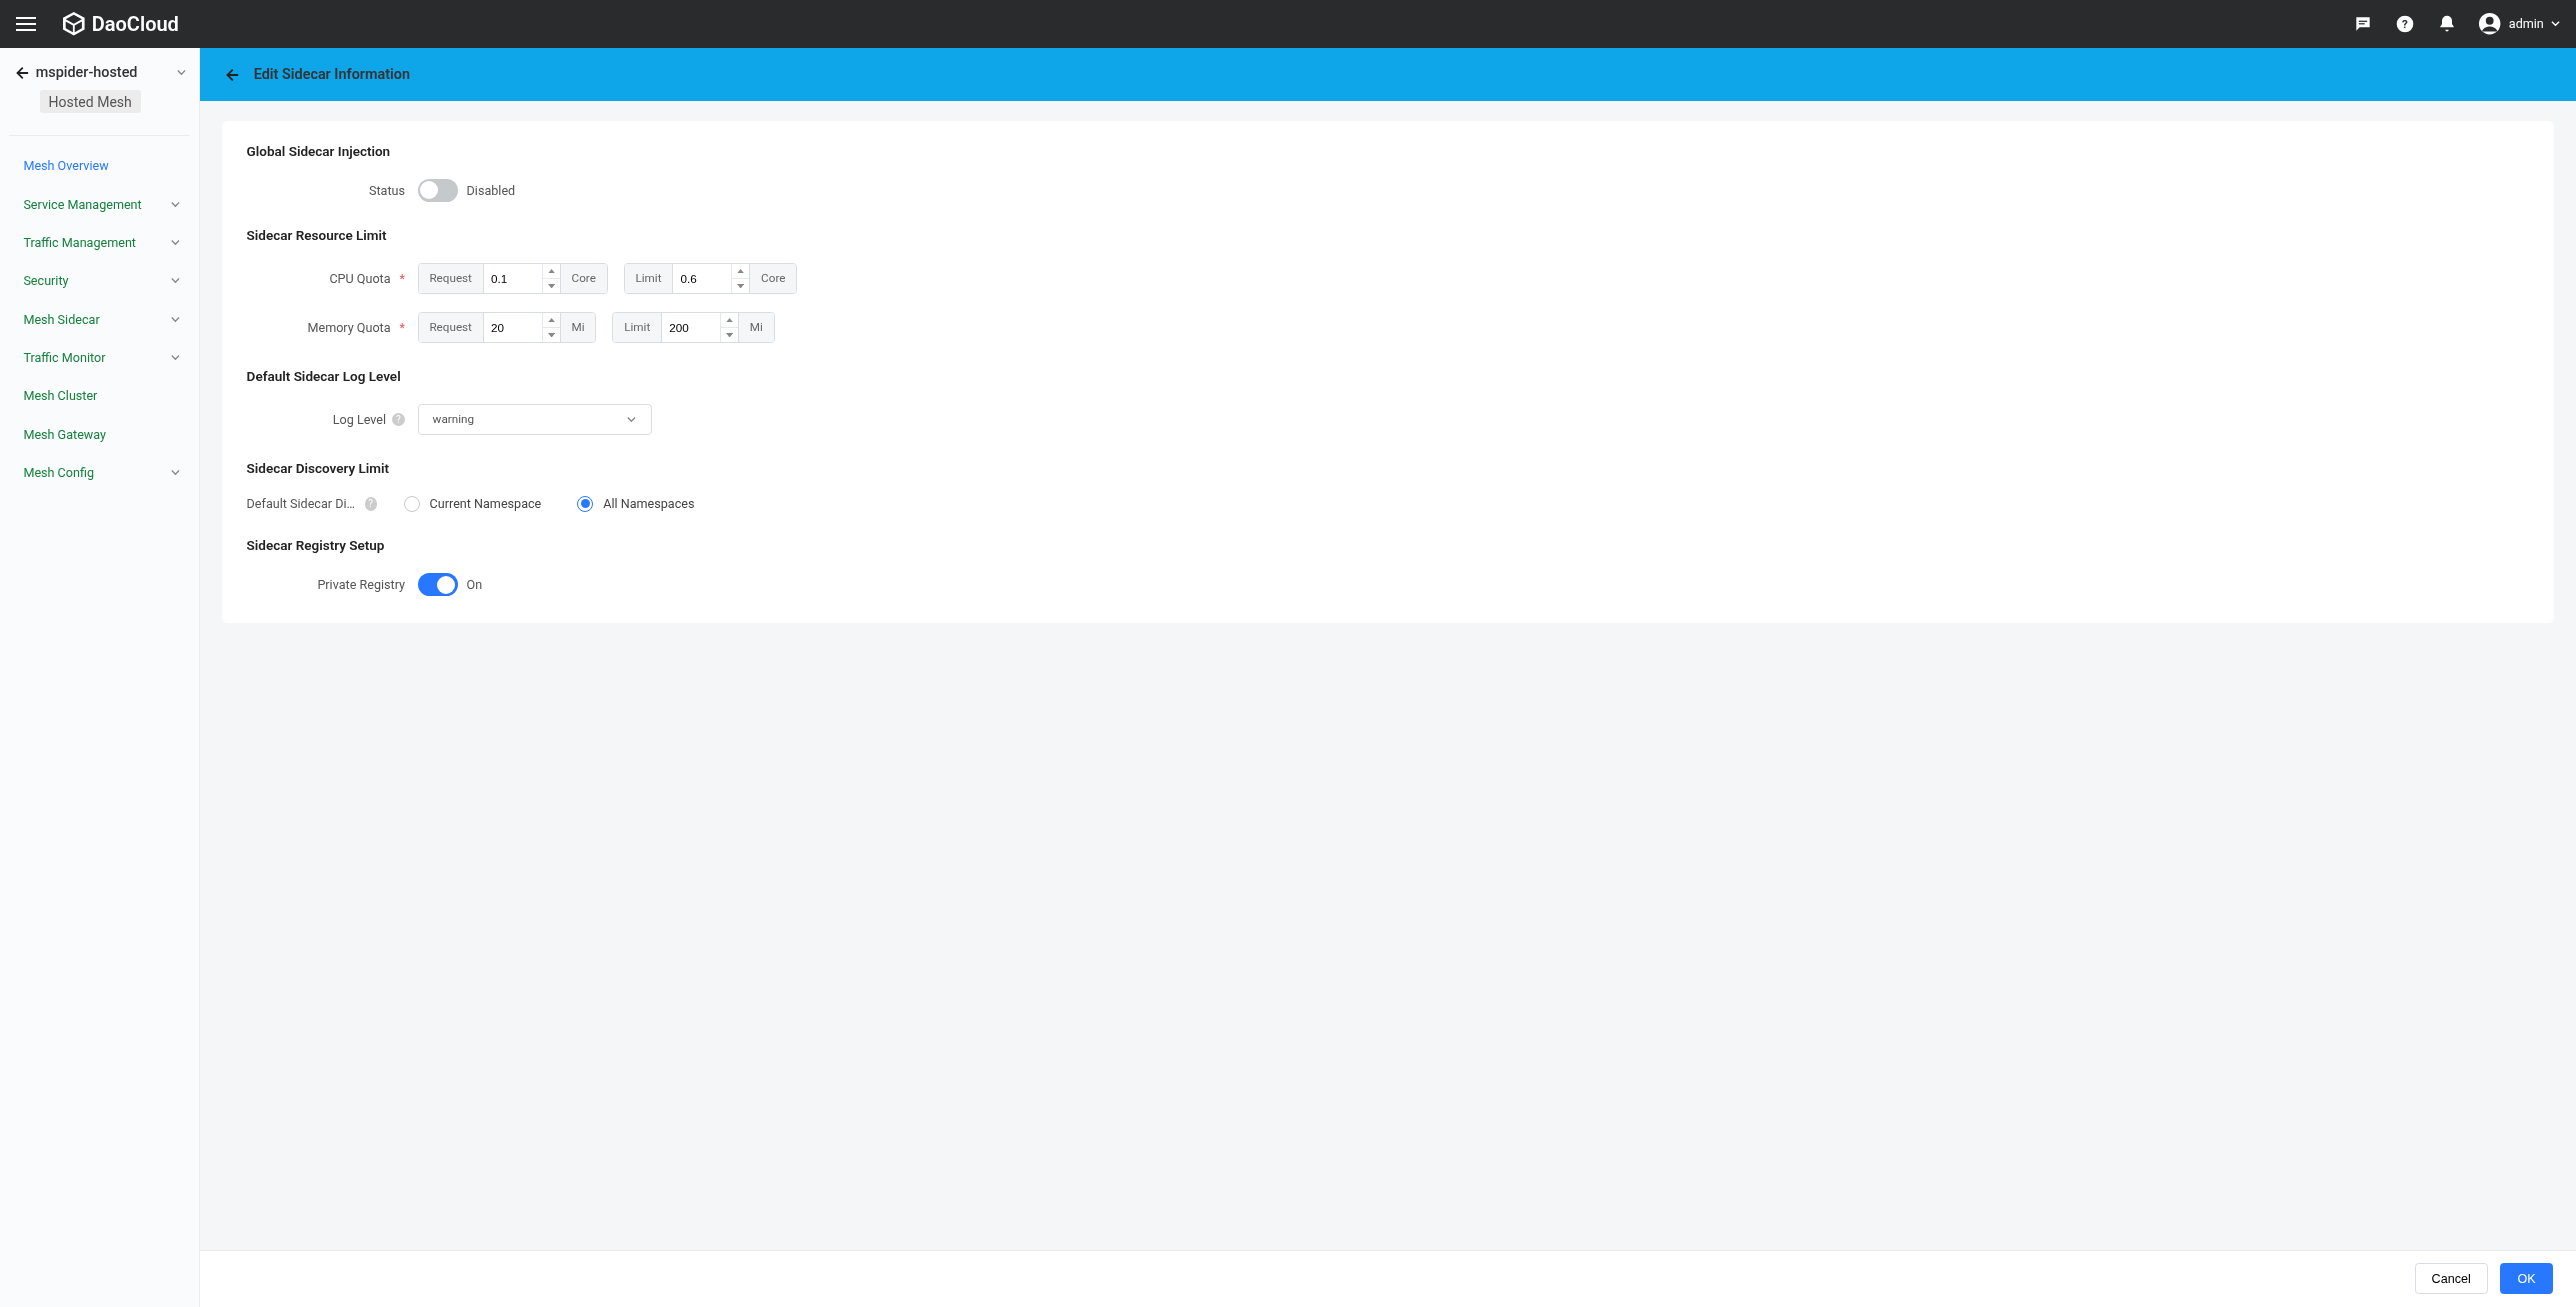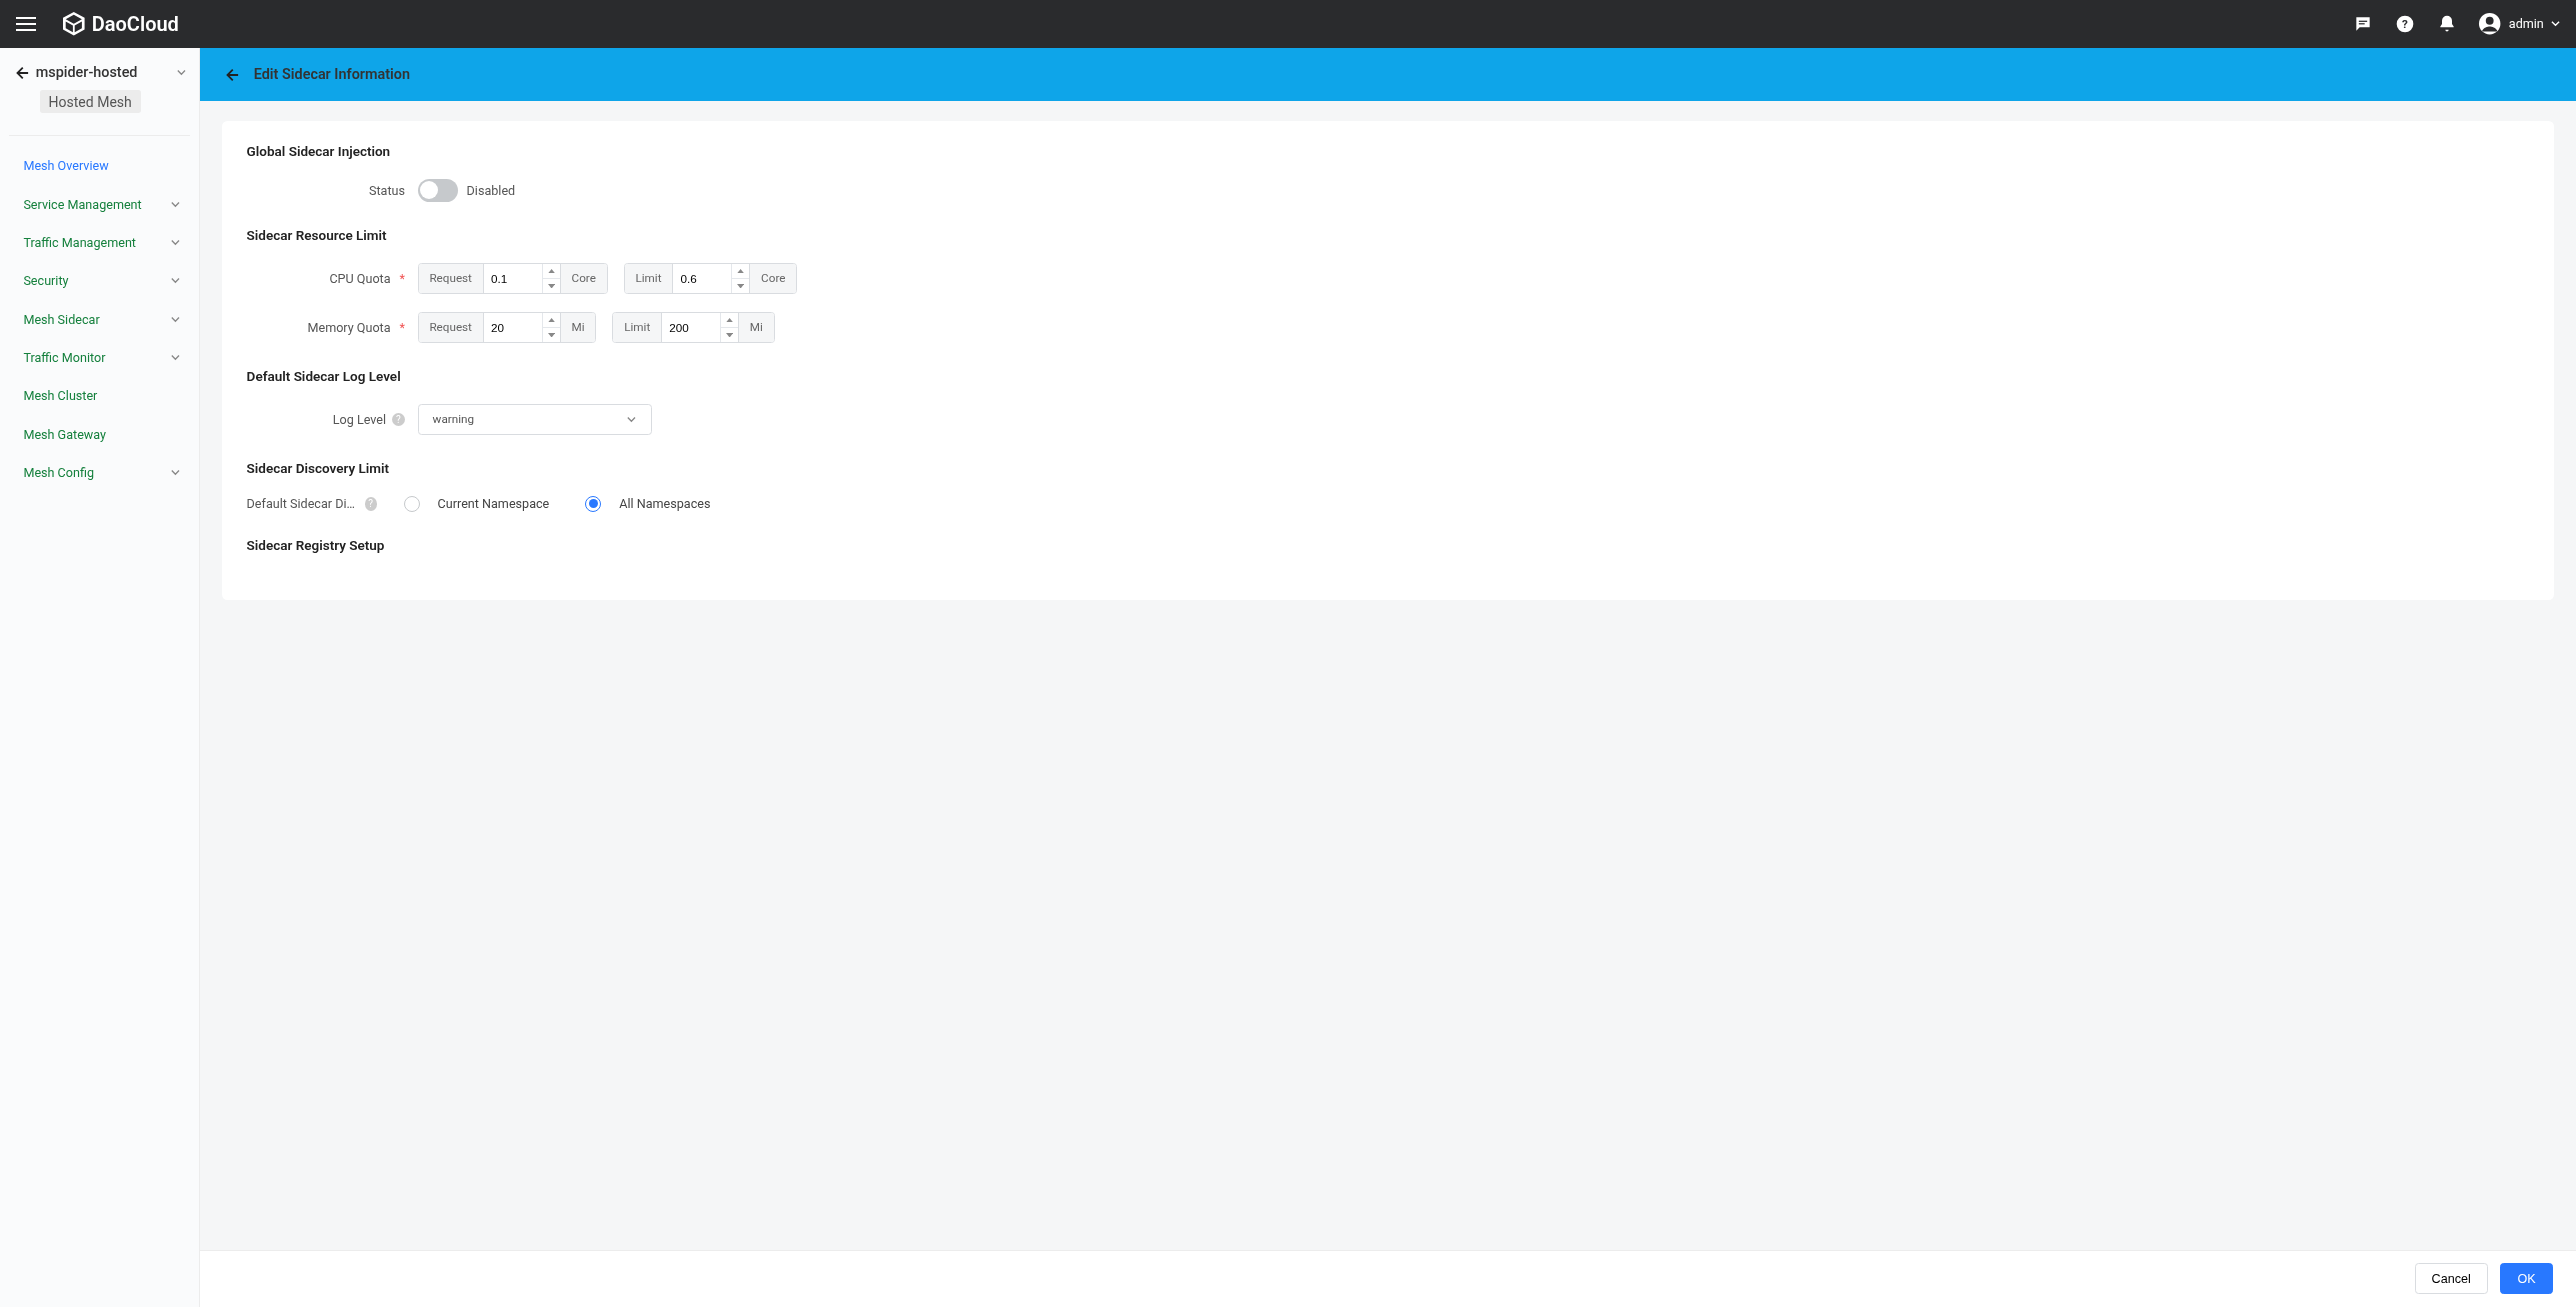--- a/index.html
+++ b/index.html
@@ -70,21 +70,21 @@
 .spinner button:first-child { border-bottom: 0.9px solid #e4e7eb; }
 .spinner svg { width: 7.2px; height: 4.5px; }
 
 
 .select { width: 234px; height: 31px; border: 0.9px solid #d9dce0; border-radius: 3.6px; display: flex; align-items: center; padding: 0 14px; cursor: pointer; background: #fff; }
 .select-value { flex: 1; font-size: 11.7px; color: #555; }
 .select .chev { width: 10.8px; height: 10.8px; stroke: #888; }
 
 
 .radio-group { display: flex; gap: 36px; align-items: center; }
-.radio-opt { display: flex; align-items: center; gap: 18px; cursor: pointer; }
+.radio-opt { display: flex; align-items: center; gap: 10px; cursor: pointer; }
 .radio-circle { width: 16px; height: 16px; border: 1.8px solid #c6c9cc; border-radius: 50%; display: flex; align-items: center; justify-content: center; }
 .radio-opt.selected .radio-circle { border-color: #2878ff; }
 .radio-opt.selected .radio-circle::after { content: ''; width: 9px; height: 9px; background: #2878ff; border-radius: 50%; }
 .radio-label { font-size: 12.6px; color: #444; }
 
 
 .footer { background: #fff; border-top: 0.9px solid #ececec; padding: 12.6px 23.4px; display: flex; justify-content: flex-end; gap: 12.6px; }
 .btn { height: 31px; padding: 0 16px; border-radius: 3.6px; border: 0.9px solid #d9dce0; background: #fff; font-size: 12.6px; cursor: pointer; }
 .btn.primary { background: #2878ff; border-color: #2878ff; color: #fff; }
 
@@ -353,20 +353,27 @@
               <div class="radio-opt selected">
                 <div class="radio-circle"></div>
                 <span class="radio-label">All Namespaces</span>
               </div>
             </div>
           </div>
         </div>
 
         <div class="section" style="margin-bottom:0;">
           <div class="section-title">Sidecar Registry Setup</div>
+          <div class="form-row" style="margin-bottom:0;">
+            <div class="form-label">Private Registry</div>
+            <div class="toggle on">
+                <div class="knob"></div>
+              </div>
+            <span class="toggle-label">On</span>
+          </div>
         </div>
 
       </div>
     </div>
 
     <div class="footer">
       <button class="btn">Cancel</button>
       <button class="btn primary">OK</button>
     </div>
   </div>

